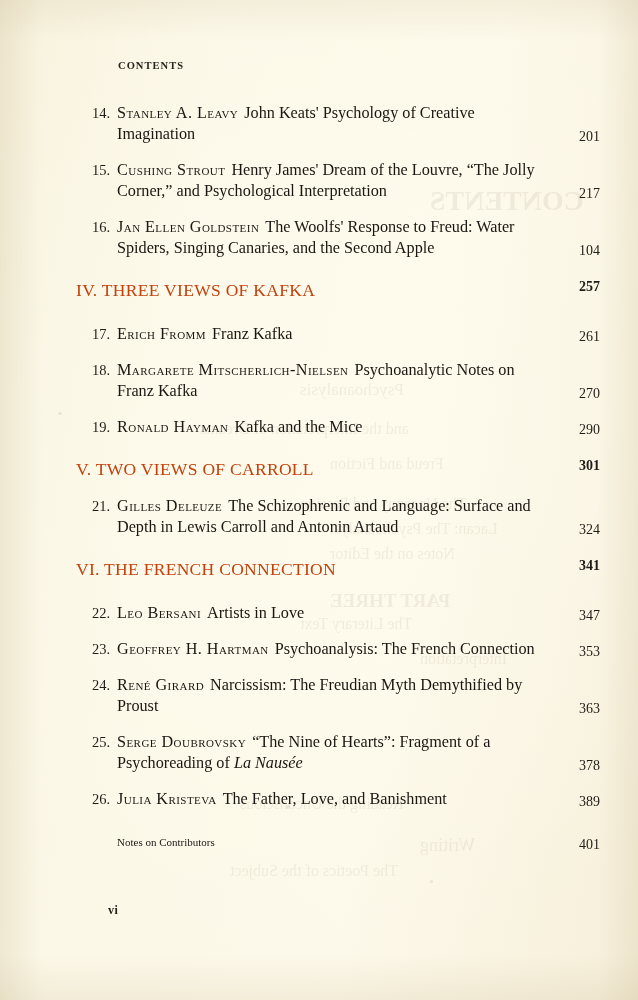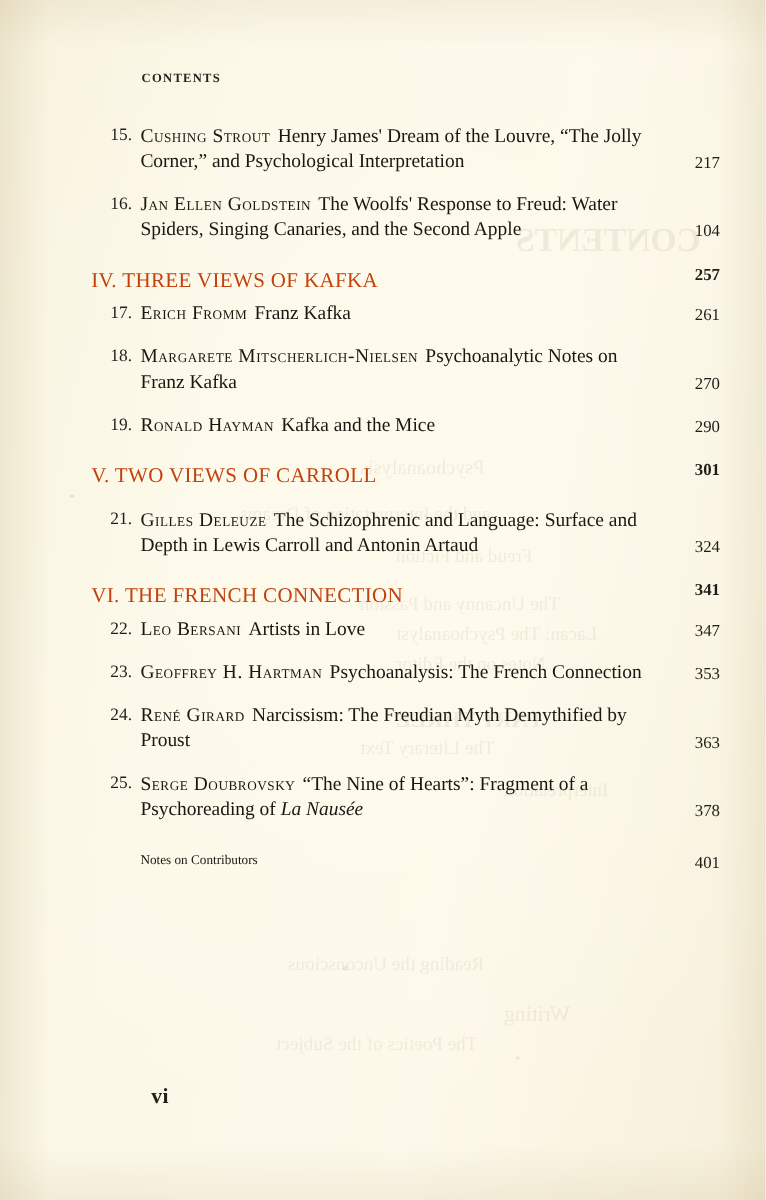--- a/index.html
+++ b/index.html
@@ -86,21 +86,21 @@
   .row {
     display: flex;
     align-items: flex-start;
     position: relative;
   }
 
   
   .entry {
     margin-top: 15px;
   }
-  .entry.tight { margin-top: 6px; align-items: center; }
+  .entry.tight { margin-top: 22px; align-items: center; }
 
   .num {
     width: 30px;
     flex: 0 0 30px;
     text-align: right;
     font-size: 14.5px;
     line-height: 21px;
     padding-right: 7px;
     color: #201d18;
     font-variant-numeric: oldstyle-nums;
@@ -149,23 +149,23 @@
 
   .notes {
     margin-top: 22px;
     display: flex;
   }
   .notes .spacer { width: 30px; flex: 0 0 30px; padding-right: 7px; }
   .notes .body { font-size: 11px; }
 
   .folio {
     position: absolute;
-    left: 126px;
+    left: 108px;
     top: 903px;
-    font-size: 18px;
+    font-size: 12px;
     letter-spacing: 0.5px;
     color: #221f19;
     font-weight: 600;
     text-align: right;
   }
 </style>
 </head>
 <body>
 
 <div class="paper"></div>
@@ -191,20 +191,25 @@
 <div class="speck" style="left:58px;top:412px;width:4px;height:3px;"></div>
 <div class="speck" style="left:430px;top:880px;width:3px;height:3px;"></div>
 <div class="speck" style="left:286px;top:805px;width:4px;height:4px;"></div>
 
 <div class="page">
 
   <div class="running-head">CONTENTS</div>
 
   <div class="toc" id="toc-list">
       <div class="row entry">
+        <div class="num">14.</div>
+        <div class="body"><span class="author">Stanley A. Leavy</span><span class="title-txt">John Keats' Psychology of Creative Imagination</span></div>
+        <div class="pg">201</div>
+      </div>
+      <div class="row entry">
         <div class="num">15.</div>
         <div class="body"><span class="author">Cushing Strout</span><span class="title-txt">Henry James' Dream of the Louvre, “The Jolly Corner,” and Psychological Interpretation</span></div>
         <div class="pg">217</div>
       </div>
       <div class="row entry">
         <div class="num">16.</div>
         <div class="body"><span class="author">Jan Ellen Goldstein</span><span class="title-txt">The Woolfs' Response to Freud: Water Spiders, Singing Canaries, and the Second Apple</span></div>
         <div class="pg">104</div>
       </div>
       <div class="row part">
@@ -252,20 +257,25 @@
       <div class="row entry">
         <div class="num">24.</div>
         <div class="body"><span class="author">René Girard</span><span class="title-txt">Narcissism: The Freudian Myth Demythified by Proust</span></div>
         <div class="pg">363</div>
       </div>
       <div class="row entry">
         <div class="num">25.</div>
         <div class="body"><span class="author">Serge Doubrovsky</span><span class="title-txt">“The Nine of Hearts”: Fragment of a Psychoreading of </span><span class="title-txt ital">La Nausée</span></div>
         <div class="pg">378</div>
       </div>
+      <div class="row entry">
+        <div class="num">26.</div>
+        <div class="body"><span class="author">Julia Kristeva</span><span class="title-txt">The Father, Love, and Banishment</span></div>
+        <div class="pg">389</div>
+      </div>
       <div class="row notes">
         <div class="spacer"></div>
         <div class="body">Notes on Contributors</div>
         <div class="pg">401</div>
       </div>
     </div>
 
   <div class="folio">vi</div>
 </div>
 

